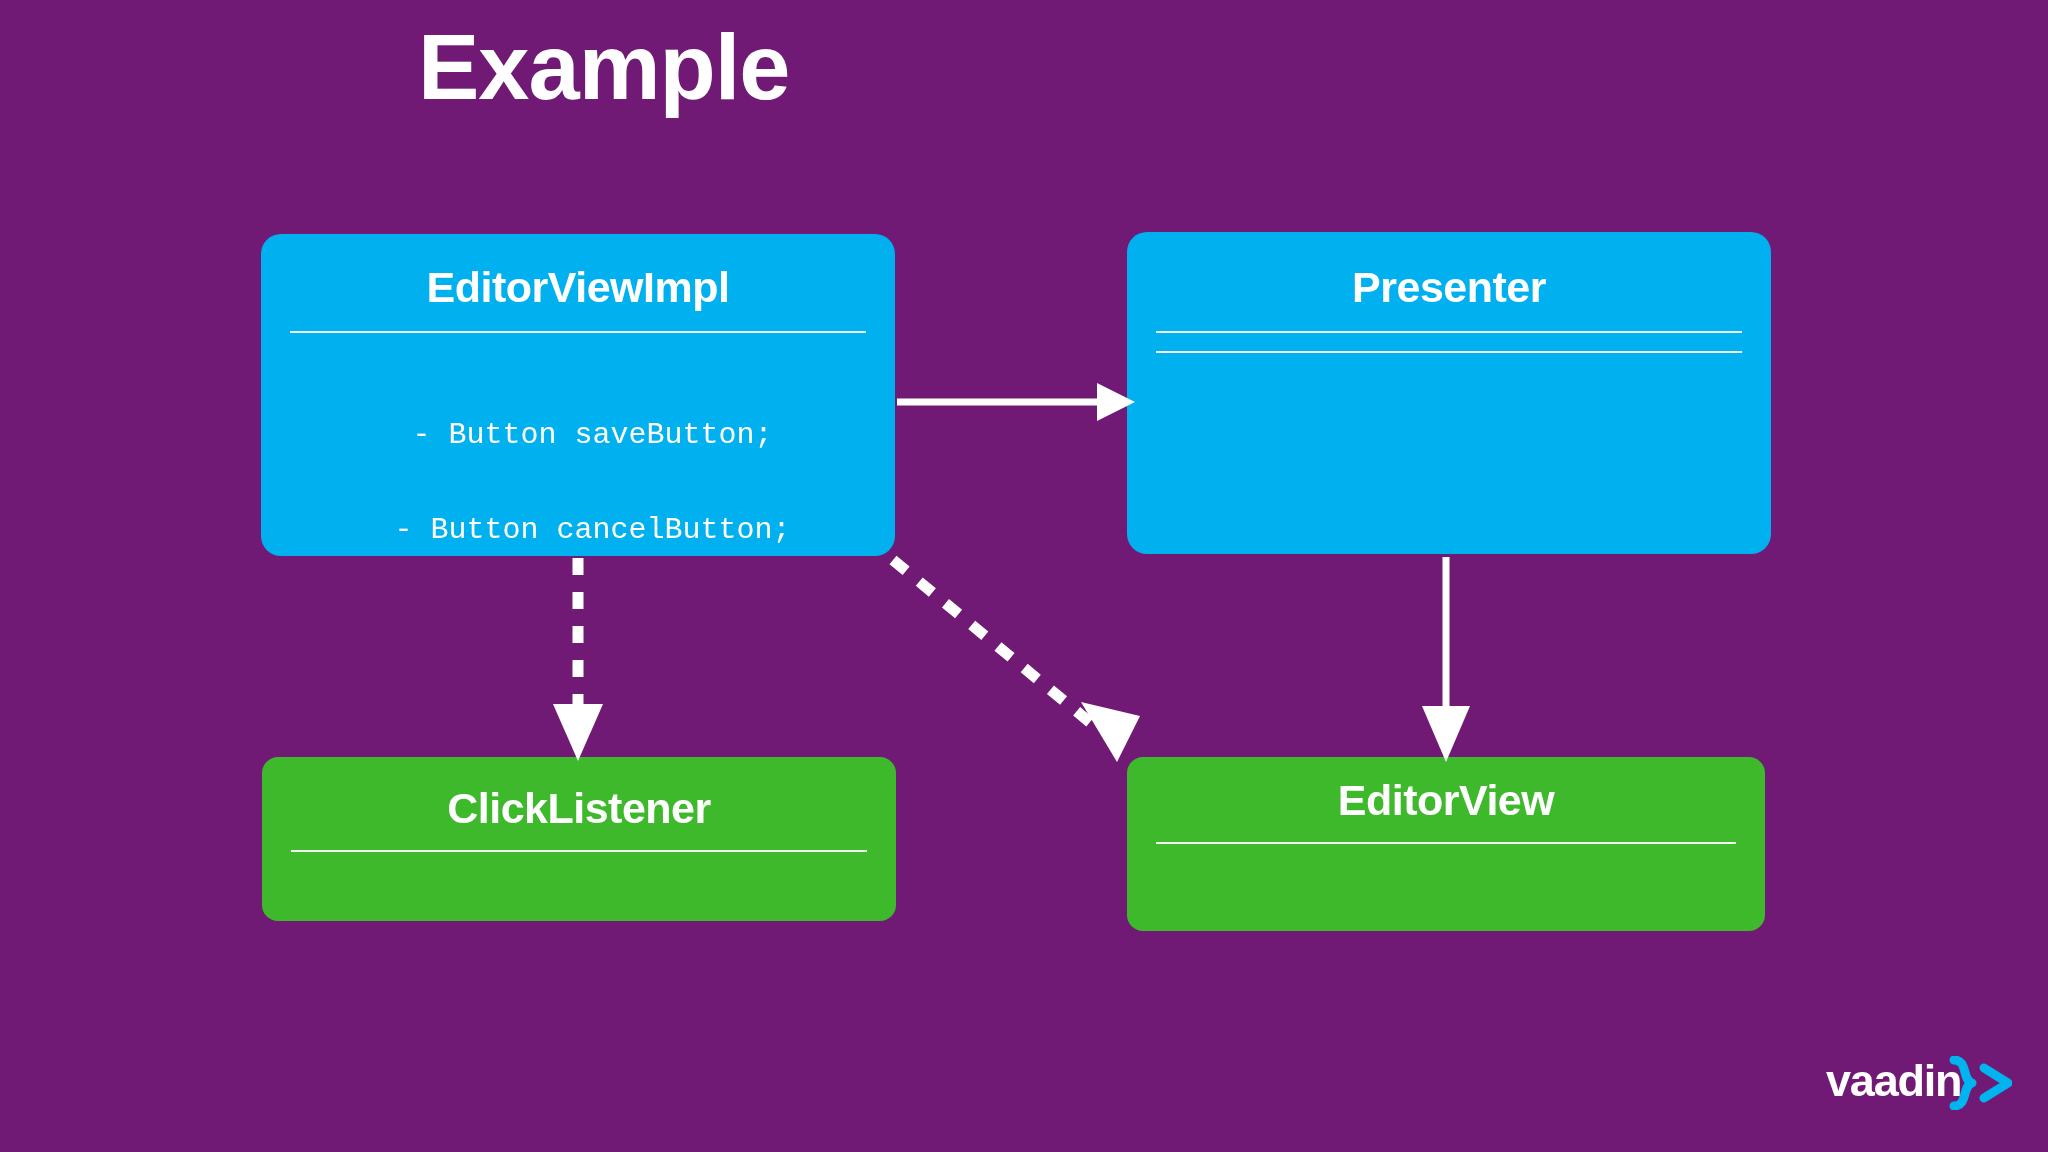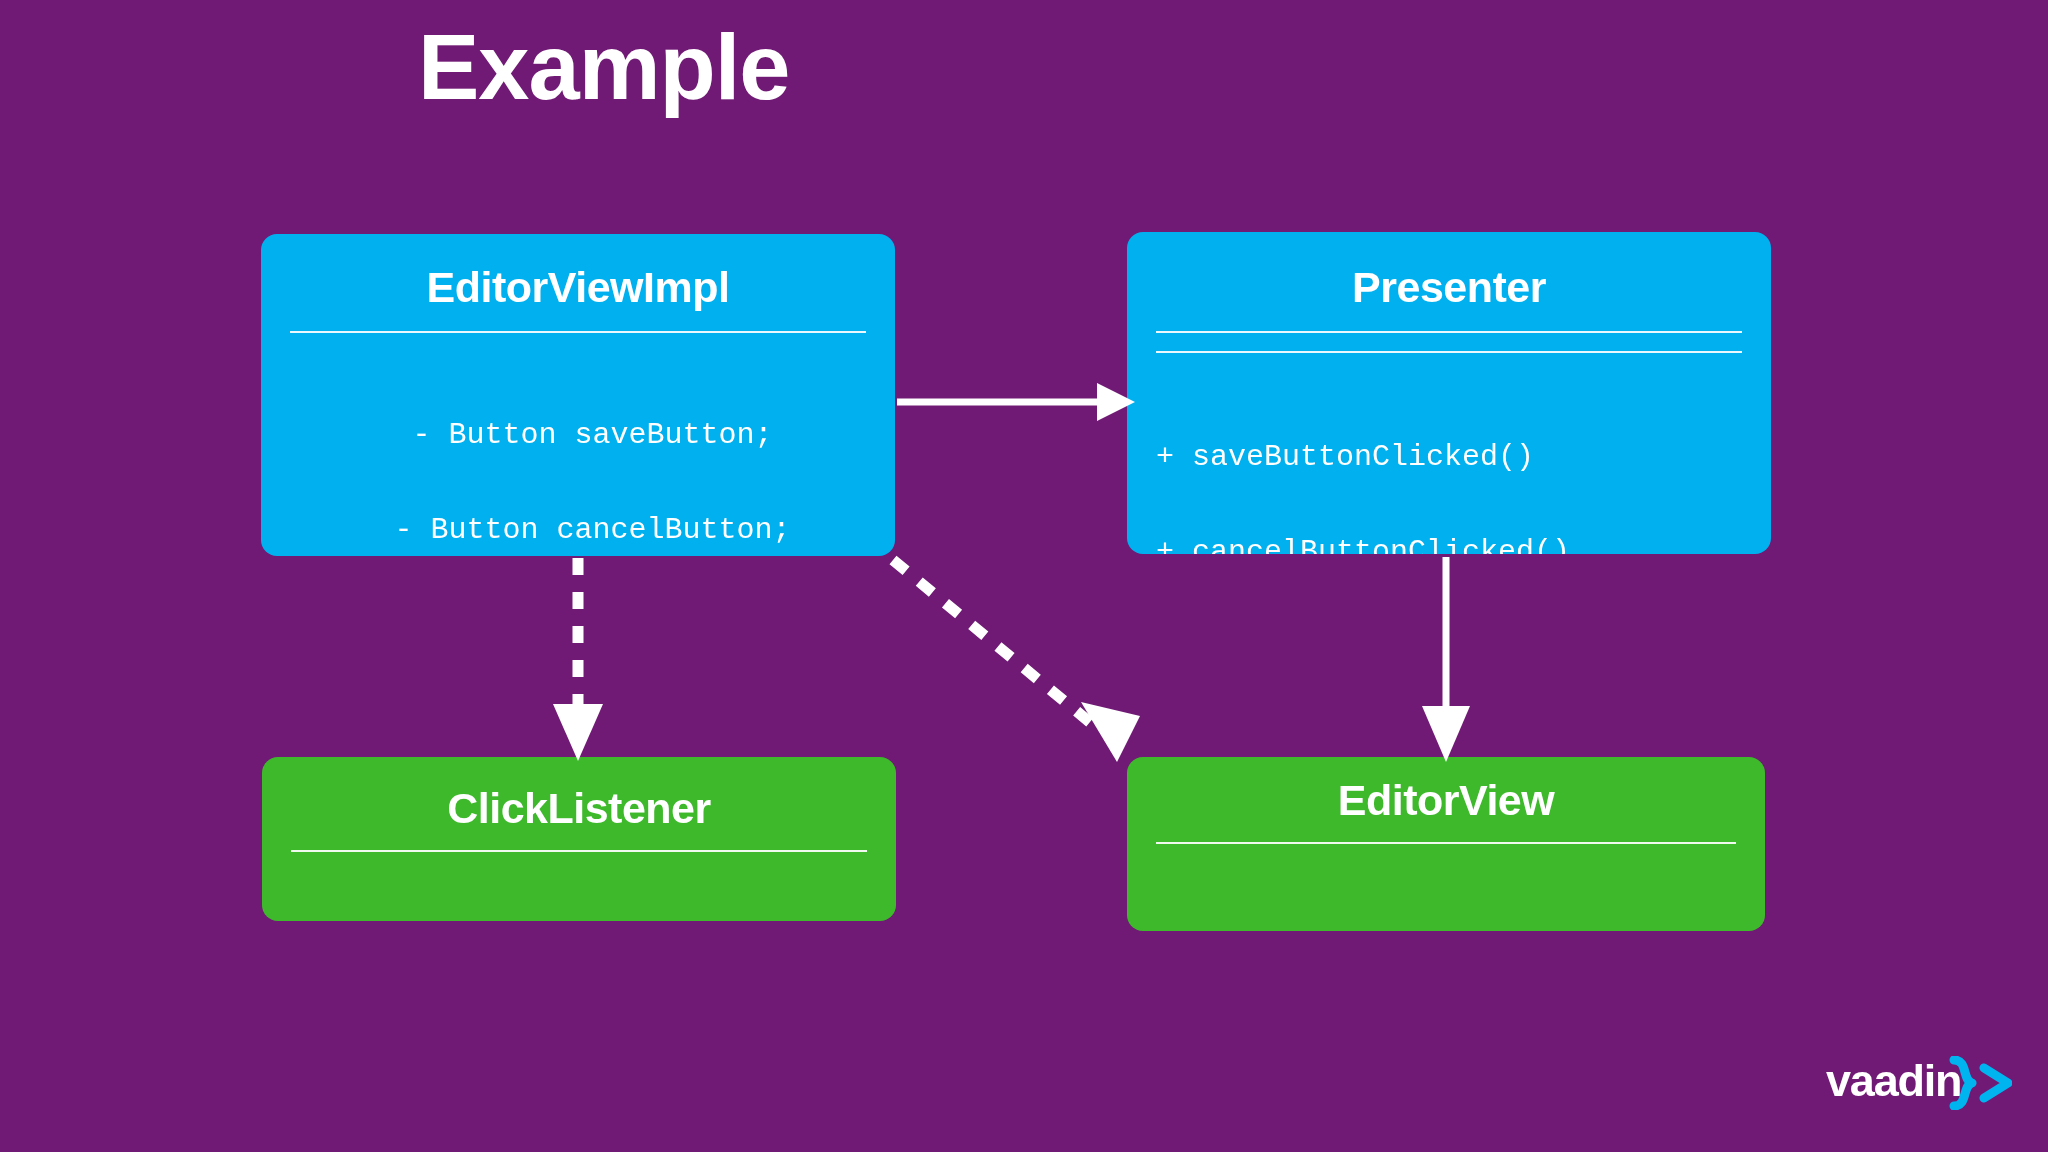--- a/index.html
+++ b/index.html
@@ -31,21 +31,21 @@
     white-space: nowrap;
   }
 
   
   .class-box {
     position: absolute;
     border-radius: 16px;
     box-sizing: border-box;
     overflow: hidden;
   }
-  .class-box.blue  { background: #00b0ef; }
+  .class-box.blue  { background: #00b0ef; border-radius: 20px; }
   .class-box.green { background: #3db92b; }
 
   .class-title {
     font-family: "Liberation Sans", sans-serif;
     font-weight: bold;
     font-size: 43px;
     line-height: 1.0;
     color: #ffffff;
     text-align: center;
     letter-spacing: -0.5px;
@@ -155,24 +155,20 @@
       <div class="member-line">- Button cancelButton;</div>
       
     </div>
 
   </div>
 
   <div id="box-presenter" class="class-box blue">
     <div class="class-title">Presenter</div>
     <div class="compartment-rule rule-1"></div>
     <div class="compartment-rule rule-2"></div>
-    <div class="member-list ops">
-      <div class="member-line">+ saveButtonClicked()</div>
-      <div class="member-line">+ cancelButtonClicked()</div>
-    </div>
   </div>
 
   <div id="box-clicklistener" class="class-box green">
     <div class="class-title">ClickListener</div>
     <div class="compartment-rule rule-1"></div>
     <div class="member-list ops">
       
     </div>
   </div>
 

